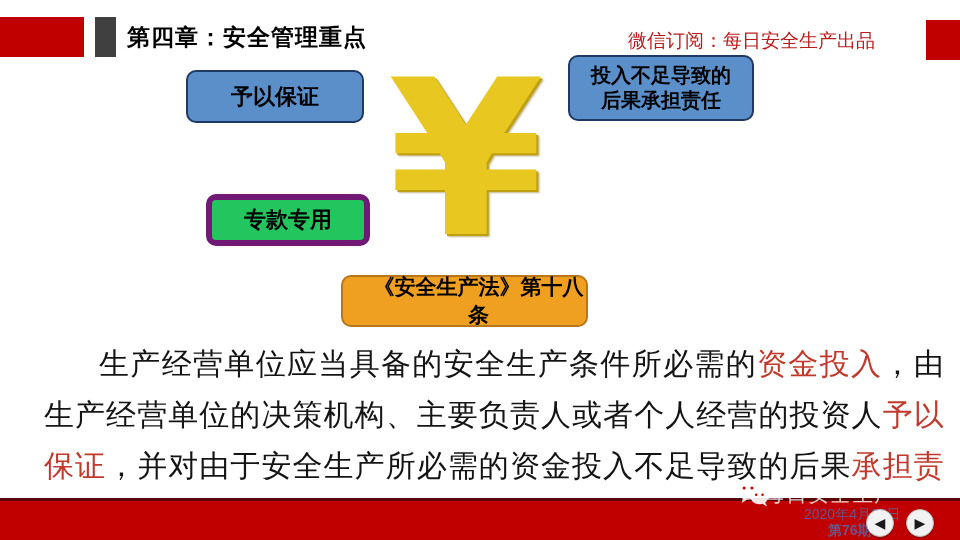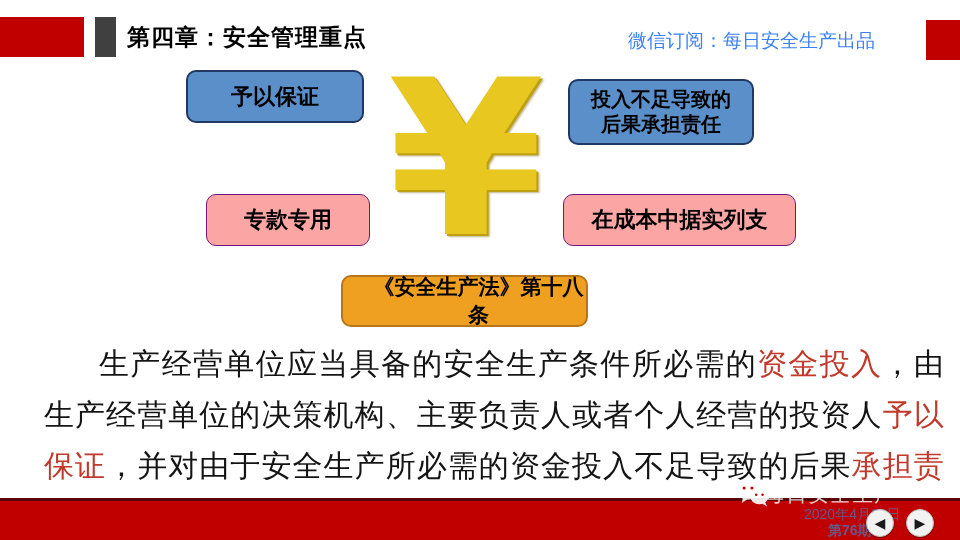--- a/index.html
+++ b/index.html
@@ -52,21 +52,21 @@
     color: #000000;
     letter-spacing: 1px;
     white-space: nowrap;
     line-height: 36px;
   }
   .hdr-sub {
     position: absolute;
     left: 628px;
     top: 29px;
     font-size: 19px;
-    color: #3b82f6;
+    color: #b91c1c;
     white-space: nowrap;
     line-height: 24px;
   }
 
   
   .box {
     position: absolute;
     box-sizing: border-box;
     display: flex;
     align-items: center;
@@ -75,31 +75,31 @@
     font-weight: bold;
     color: #000000;
     border-radius: 10px;
     white-space: pre-line;
   }
   .box-blue {
     background: #5B8FC9;
     border: 2px solid #1F3864;
   }
   .box-green {
-    background: #fca5a5;
-    border: 1px solid #701a75;
+    background: #22c55e;
+    border: 6px solid #701a75;
   }
   .box-orange {
     background: #F0A020;
     border: 2px solid #B8761A;
     padding-left: 28px;
   }
 
   #box-yuyibaozheng { left: 186px; top: 70px;  width: 178px; height: 53px; font-size: 22px; }
-  #box-touru        { left: 568px; top: 55px;  width: 186px; height: 66px; font-size: 20px; line-height: 25px; margin-top: 24px; }
+  #box-touru        { left: 568px; top: 55px;  width: 186px; height: 66px; font-size: 20px; line-height: 25px; }
   #box-zhuankuan    { left: 206px; top: 194px; width: 164px; height: 52px; font-size: 22px; }
   #box-chengben     { left: 563px; top: 194px; width: 233px; height: 52px; font-size: 22px; }
   #box-fatiao       { left: 341px; top: 275px; width: 247px; height: 52px; font-size: 21px; }
 
   
   #yen-wrap {
     position: absolute;
     left: 378px;
     top: 60px;
     width: 175px;
@@ -226,21 +226,20 @@
     <span id="yen-glyph">¥</span>
   </div>
 
   <div id="box-yuyibaozheng" class="box box-blue">予以保证</div>
 
   <div id="box-touru" class="box box-blue">投入不足导致的
 后果承担责任</div>
 
   <div id="box-zhuankuan" class="box box-green">专款专用</div>
 
-  <div id="box-chengben" class="box box-green">在成本中据实列支</div>
 
   <div id="box-fatiao" class="box box-orange">《安全生产法》第十八条</div>
 
   <div id="body-text"><span class="indent"></span><span>生产经营单位应当具备的安全生产条件所必需的</span><span class="hl">资金投入</span><span>，由生产经营单位的决策机构、主要负责人或者个人经营的投资人</span><span class="hl">予以保证</span><span>，并对由于安全生产所必需的资金投入不足导致的后果</span><span class="hl">承担责任</span><span>。</span></div>
 
   <div id="bottom-bar"></div>
 
   <div id="watermark">
     <svg id="wm-logo" viewBox="0 0 48 40">
       <ellipse cx="17" cy="16" rx="16" ry="13.5" fill="rgba(255,255,255,0.85)"></ellipse>

